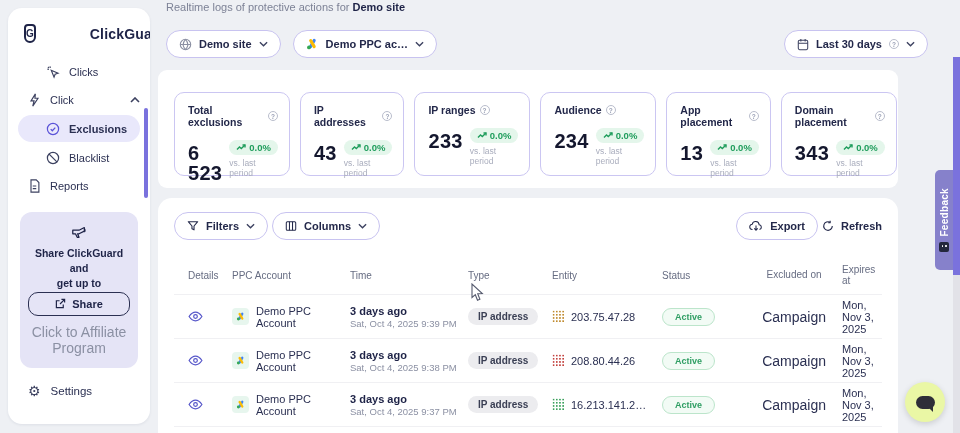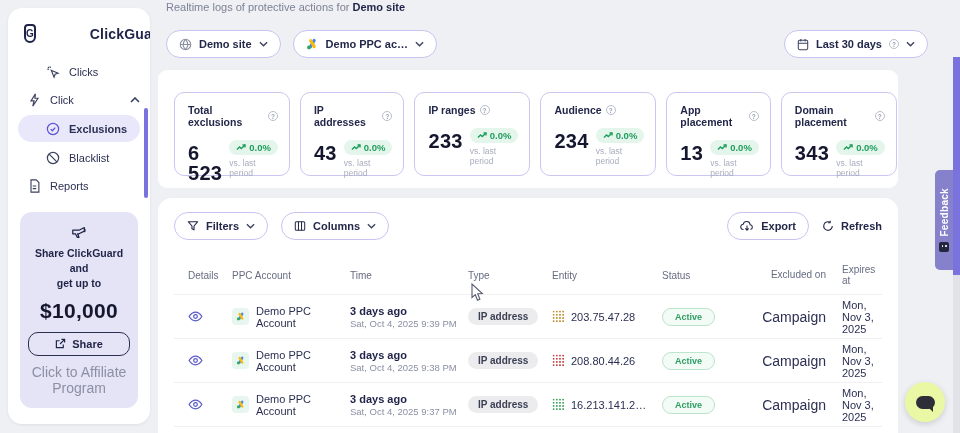--- a/index.html
+++ b/index.html
@@ -100,32 +100,32 @@
     display:inline-flex; align-items:center; gap:3px; background:#e4f6eb; color:#1f9d5c;
     border-radius:9px; padding:2px 7px; font-size:9.5px; font-weight:bold;
   }
   .delta-sub { font-size:8.5px; color:#a9adbd; margin-top:3px; }
 
   
   .table-card {
     position:absolute; left:8px; right:62px; top:198px; height:270px;
     background:#fff; border-radius:14px; overflow:hidden;
   }
-  .table-toolbar { display:flex; padding:14px 16px 0 16px; gap:13px; }
+  .table-toolbar { display:flex; padding:14px 16px 0 16px; gap:4px; }
   .toolbar-spacer { flex:1; }
   .ghost-btn {
     display:inline-flex; align-items:center; gap:7px; background:none; border:none;
     font-size:11px; font-weight:600; color:#23284a; cursor:pointer;
     font-family:"Liberation Sans", sans-serif;
   }
 
   .tgrid { display:grid; grid-template-columns:44px 118px 118px 84px 110px 100px 70px 1fr; align-items:center; }
   .thead { padding:24px 18px 8px 30px; font-size:10px; color:#666c82; }
   .thead > div { padding-right:6px; }
-  .th-right { text-align:right; max-width:70px; line-height:1.25; }
+  .th-right { text-align:center; max-width:70px; line-height:1.25; }
   .th-pad { padding-left:10px; }
   .tdivider { border:none; border-top:1px solid #f0f0f3; margin:0 16px; }
 
   .trow { padding:0 10px 0 30px; height:43px; font-size:11px; color:#2b3052; }
   .eye-btn { background:none; border:none; cursor:pointer; color:#5656c9; display:flex; padding:0; }
   .acct-cell { display:flex; align-items:center; gap:7px; font-weight:500; }
   .ads-badge { width:17px; height:17px; border-radius:4px; background:#e7f6ee; display:flex; align-items:center; justify-content:center; flex:none; }
   .time-rel { font-weight:bold; font-size:11px; color:#1e2347; }
   .time-abs { font-size:9.5px; color:#8b90a3; margin-top:1px; }
   .type-badge {
@@ -246,21 +246,20 @@
 
   <div class="promo">
     <div class="promo-icon">
       <svg width="18" height="16" viewBox="0 0 20 18" fill="none" stroke="#1e2347" stroke-width="1.4">
           <path d="M3 7v4h3l2 4h2l-1.6-4H10l6-3V4l-6 3H4z" stroke-linejoin="round"></path>
           <path d="M16 5.5c1 .6 1 3 0 3.6"></path>
         </svg>
     </div>
     <div class="promo-line">Share ClickGuard and</div>
     <div class="promo-line">get up to</div>
-    <div class="promo-amount">$10,000</div>
     <button class="promo-share">
       <span>
         <svg width="11" height="11" viewBox="0 0 12 12" fill="none" stroke="#1e2347" stroke-width="1.3">
             <path d="M9 7v3.5H1.5V3H5"></path>
             <path d="M7 1.5h3.5V5M10.5 1.5L5.5 6.5"></path>
           </svg>
       </span>
       <span>Share</span>
     </button>
     <div class="promo-affiliate">Click to Affiliate Program</div>

